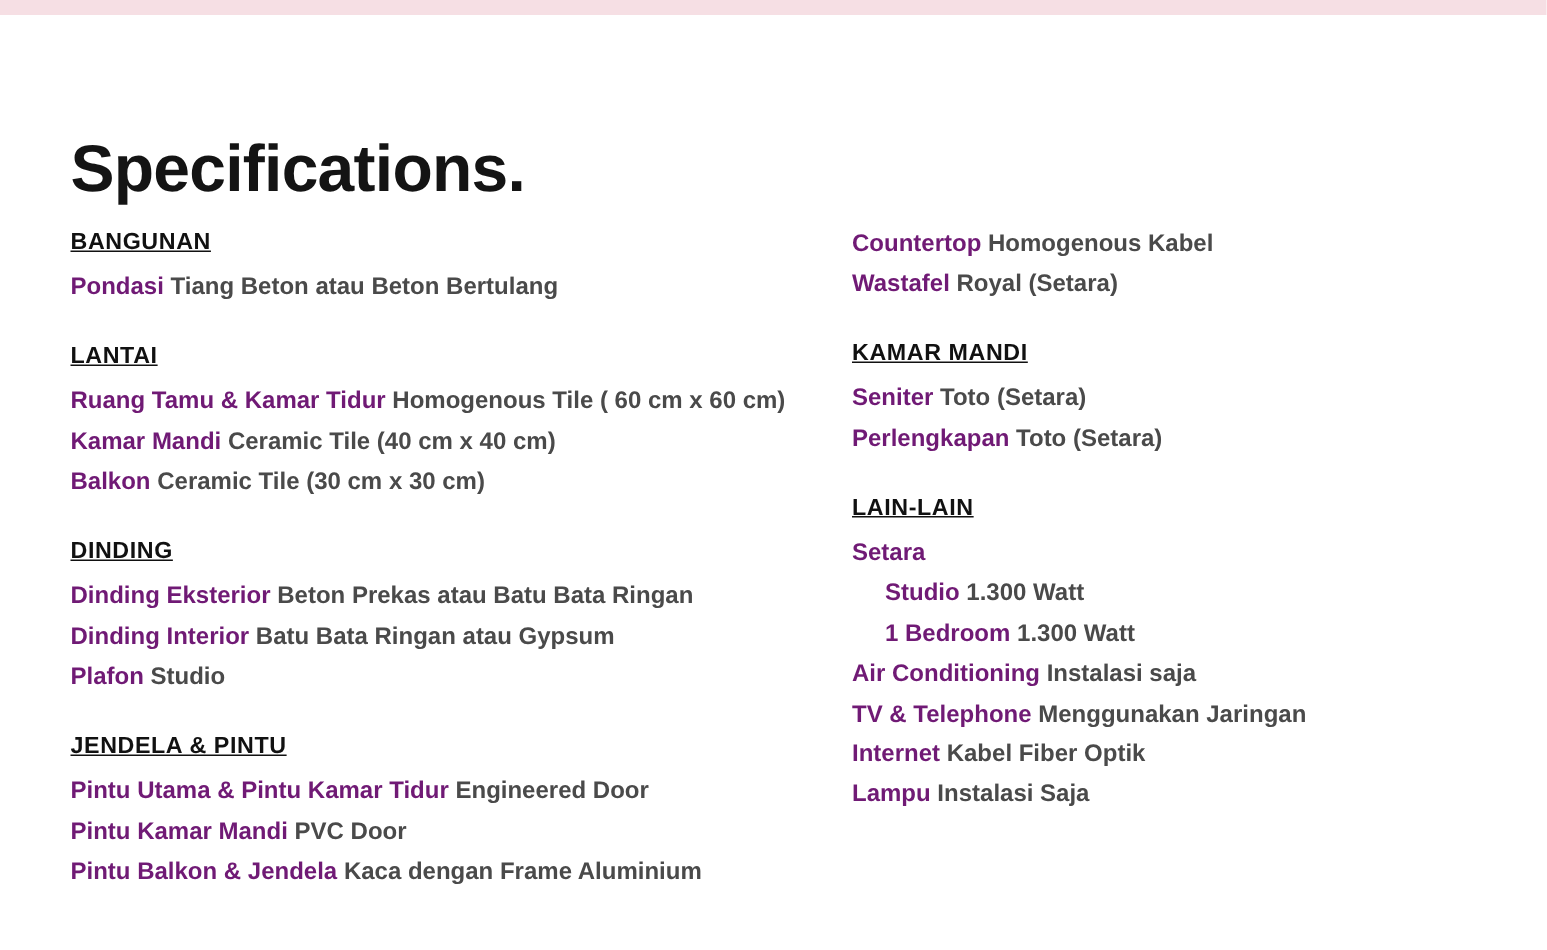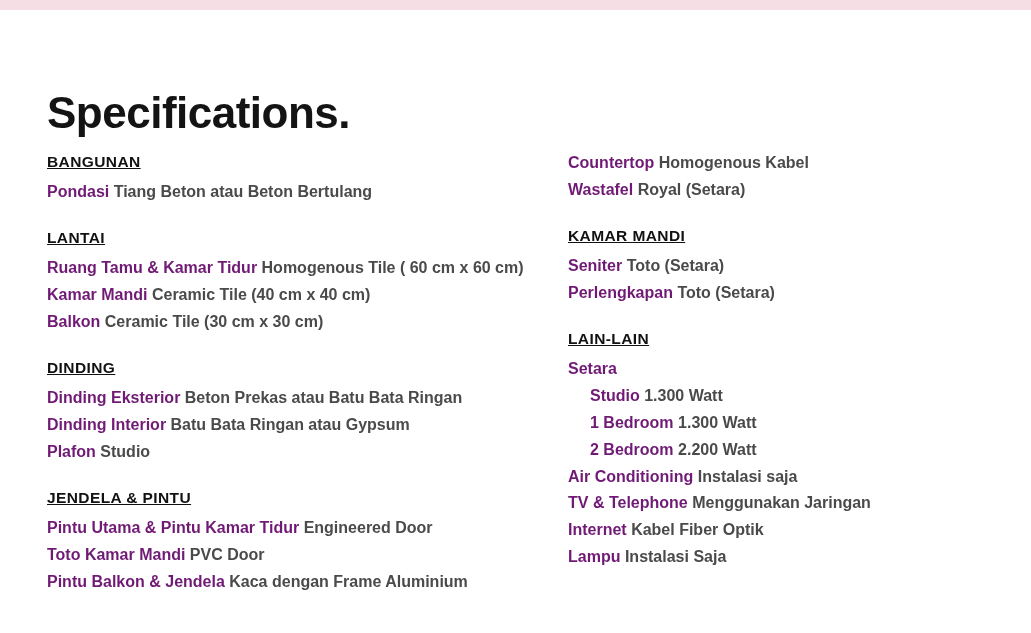--- a/index.html
+++ b/index.html
@@ -97,40 +97,39 @@
       </div>
       <div class="group">
         <div class="group-heading">DINDING</div>
         <div class="spec-line"><span class="lbl">Dinding Eksterior</span> <span class="val">Beton Prekas atau Batu Bata Ringan</span></div>
         <div class="spec-line"><span class="lbl">Dinding Interior</span> <span class="val">Batu Bata Ringan atau Gypsum</span></div>
         <div class="spec-line"><span class="lbl">Plafon</span> <span class="val">Studio</span></div>
       </div>
       <div class="group">
         <div class="group-heading">JENDELA &amp; PINTU</div>
         <div class="spec-line"><span class="lbl">Pintu Utama &amp; Pintu Kamar Tidur</span> <span class="val">Engineered Door</span></div>
-        <div class="spec-line"><span class="lbl">Toto Kamar Mandi</span> <span class="val">PVC Door</span></div>
+        <div class="spec-line"><span class="lbl">Pintu Kamar Mandi</span> <span class="val">PVC Door</span></div>
         <div class="spec-line"><span class="lbl">Pintu Balkon &amp; Jendela</span> <span class="val">Kaca dengan Frame Aluminium</span></div>
       </div>
     </div>
   <div class="column" id="col-right">
       <div class="group">
         <div class="spec-line"><span class="lbl">Countertop</span> <span class="val">Homogenous Kabel</span></div>
         <div class="spec-line"><span class="lbl">Wastafel</span> <span class="val">Royal (Setara)</span></div>
       </div>
       <div class="group">
         <div class="group-heading">KAMAR MANDI</div>
         <div class="spec-line"><span class="lbl">Seniter</span> <span class="val">Toto (Setara)</span></div>
         <div class="spec-line"><span class="lbl">Perlengkapan</span> <span class="val">Toto (Setara)</span></div>
       </div>
       <div class="group">
         <div class="group-heading">LAIN-LAIN</div>
         <div class="spec-line"><span class="lbl">Setara</span></div>
         <div class="spec-line indent"><span class="lbl">Studio</span> <span class="val">1.300 Watt</span></div>
         <div class="spec-line indent"><span class="lbl">1 Bedroom</span> <span class="val">1.300 Watt</span></div>
-        <div class="spec-line indent"><span class="lbl">2 Bedroom</span> <span class="val">2.200 Watt</span></div>
         <div class="spec-line"><span class="lbl">Air Conditioning</span> <span class="val">Instalasi saja</span></div>
         <div class="spec-line"><span class="lbl">TV &amp; Telephone</span> <span class="val">Menggunakan Jaringan</span></div>
         <div class="spec-line"><span class="lbl">Internet</span> <span class="val">Kabel Fiber Optik</span></div>
         <div class="spec-line"><span class="lbl">Lampu</span> <span class="val">Instalasi Saja</span></div>
       </div>
     </div>
 
 </div>
 
 </body></html>

